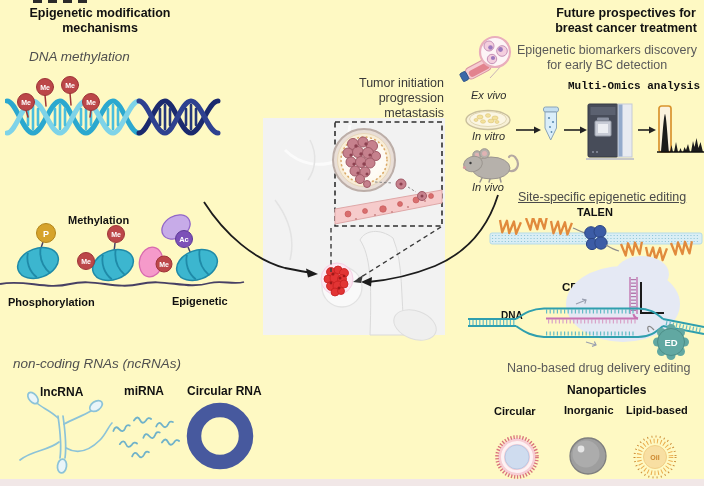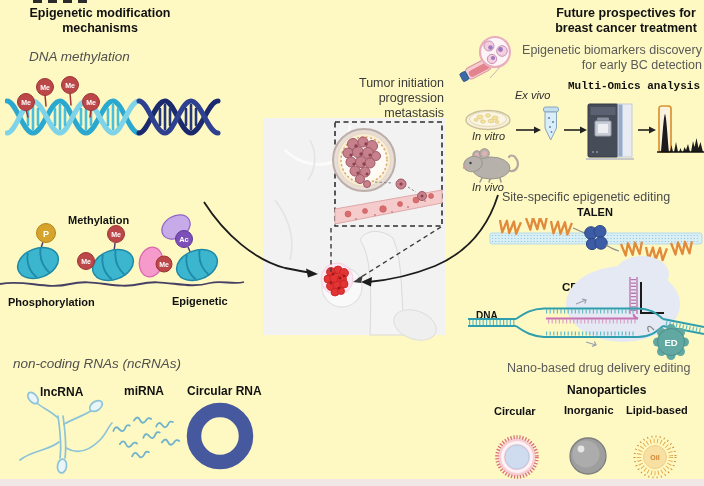--- a/index.html
+++ b/index.html
@@ -2,27 +2,27 @@
 <html><head>
 <meta charset="utf-8">
 <style>
   html,body{margin:0;padding:0;background:#ffffff;}
   #canvas{position:relative;width:704px;height:486px;background:#fef9c3;overflow:hidden;
           font-family:"Liberation Sans","DejaVu Sans",sans-serif;color:#1a1a1a;padding-left:36px;}
   .abs{position:absolute;}
   .lbl{white-space:nowrap;}
   .sec-title{font-weight:bold;font-size:12.5px;line-height:1.18;text-align:center;color:#111;}
   .sub{font-size:13.5px;color:#4f4f4f;font-style:italic;}
-  .grey-head{font-size:12.5px;color:#5a5a5a;text-align:right;line-height:1.2;}
+  .grey-head{font-size:12.5px;color:#5a5a5a;text-align:center;line-height:1.2;}
   .bold-lbl{font-weight:bold;font-size:11px;color:#111;}
   .bold-lbl12{font-weight:bold;font-size:12px;color:#111;}
   .ital{font-style:italic;font-size:11px;color:#2e2e2e;}
   .ctr-title{font-size:12.5px;color:#3a3a3a;text-align:right;line-height:15px;}
   .cas9{font-weight:bold;font-size:11px;color:#4d7ec0;}
-  .tiny-bold{font-weight:bold;font-size:10px;color:#111;}
+  .tiny-bold{font-weight:bold;font-size:10px;color:#111;margin-left:25px;}
   svg text{font-family:"Liberation Sans","DejaVu Sans",sans-serif;}
   .top-artifact{background:repeating-linear-gradient(90deg,#2a2a2a 0 9px,transparent 9px 15px);}
   .bottom-strip{background:#f1e7e7;}
 </style>
 </head>
 <body>
 
 <div id="canvas">
 
   <div class="abs top-artifact" style="left:33px;top:0;width:56px;height:3px;"></div>
@@ -274,25 +274,25 @@
       <polygon points="161,202 172,197 171,206.5" fill="#1c1c1c"></polygon>
     </g>
   </svg>
 
   <div class="abs sec-title" style="left:550px;top:6px;width:152px;">Future prospectives for breast cancer treatment</div>
 
   <div class="abs grey-head" style="left:512px;top:43px;width:190px;">Epigenetic biomarkers discovery for early BC detection</div>
 
   <div class="abs bold-lbl lbl" style="left:568px;top:80px;font-family:Liberation Mono, monospace;">Multi-Omics analysis</div>
 
-  <div class="abs ital lbl" style="left:471px;top:89px;margin-left:44px;">Ex vivo</div>
+  <div class="abs ital lbl" style="left:471px;top:89px;">Ex vivo</div>
   <div class="abs ital lbl" style="left:472px;top:130px;">In vitro</div>
   <div class="abs ital lbl" style="left:472px;top:181px;">In vivo</div>
 
-  <div class="abs lbl" style="left:502px;top:190px;font-size:12.5px;color:#4a4a4a;">Site-specific epigenetic editing</div>
+  <div class="abs lbl" style="left:518px;top:190px;font-size:12.5px;color:#4a4a4a;text-decoration:underline;">Site-specific epigenetic editing</div>
   <div class="abs bold-lbl lbl" style="left:577px;top:206px;">TALEN</div>
 
   <div class="abs cas9 lbl" style="left:626px;top:270px;">Cas9</div>
   <div class="abs bold-lbl lbl" style="left:562px;top:281px;font-size:11.5px;">CRISPR</div>
   <div class="abs tiny-bold lbl" style="left:476px;top:310px;">DNA</div>
   <div class="abs tiny-bold lbl" style="left:601px;top:323px;">crRNA</div>
 
   <div class="abs lbl" style="left:507px;top:361px;font-size:12.5px;color:#5a5a5a;">Nano-based drug delivery editing</div>
   <div class="abs bold-lbl12 lbl" style="left:567px;top:383px;">Nanoparticles</div>
   <div class="abs bold-lbl lbl" style="left:494px;top:405px;">Circular</div>

